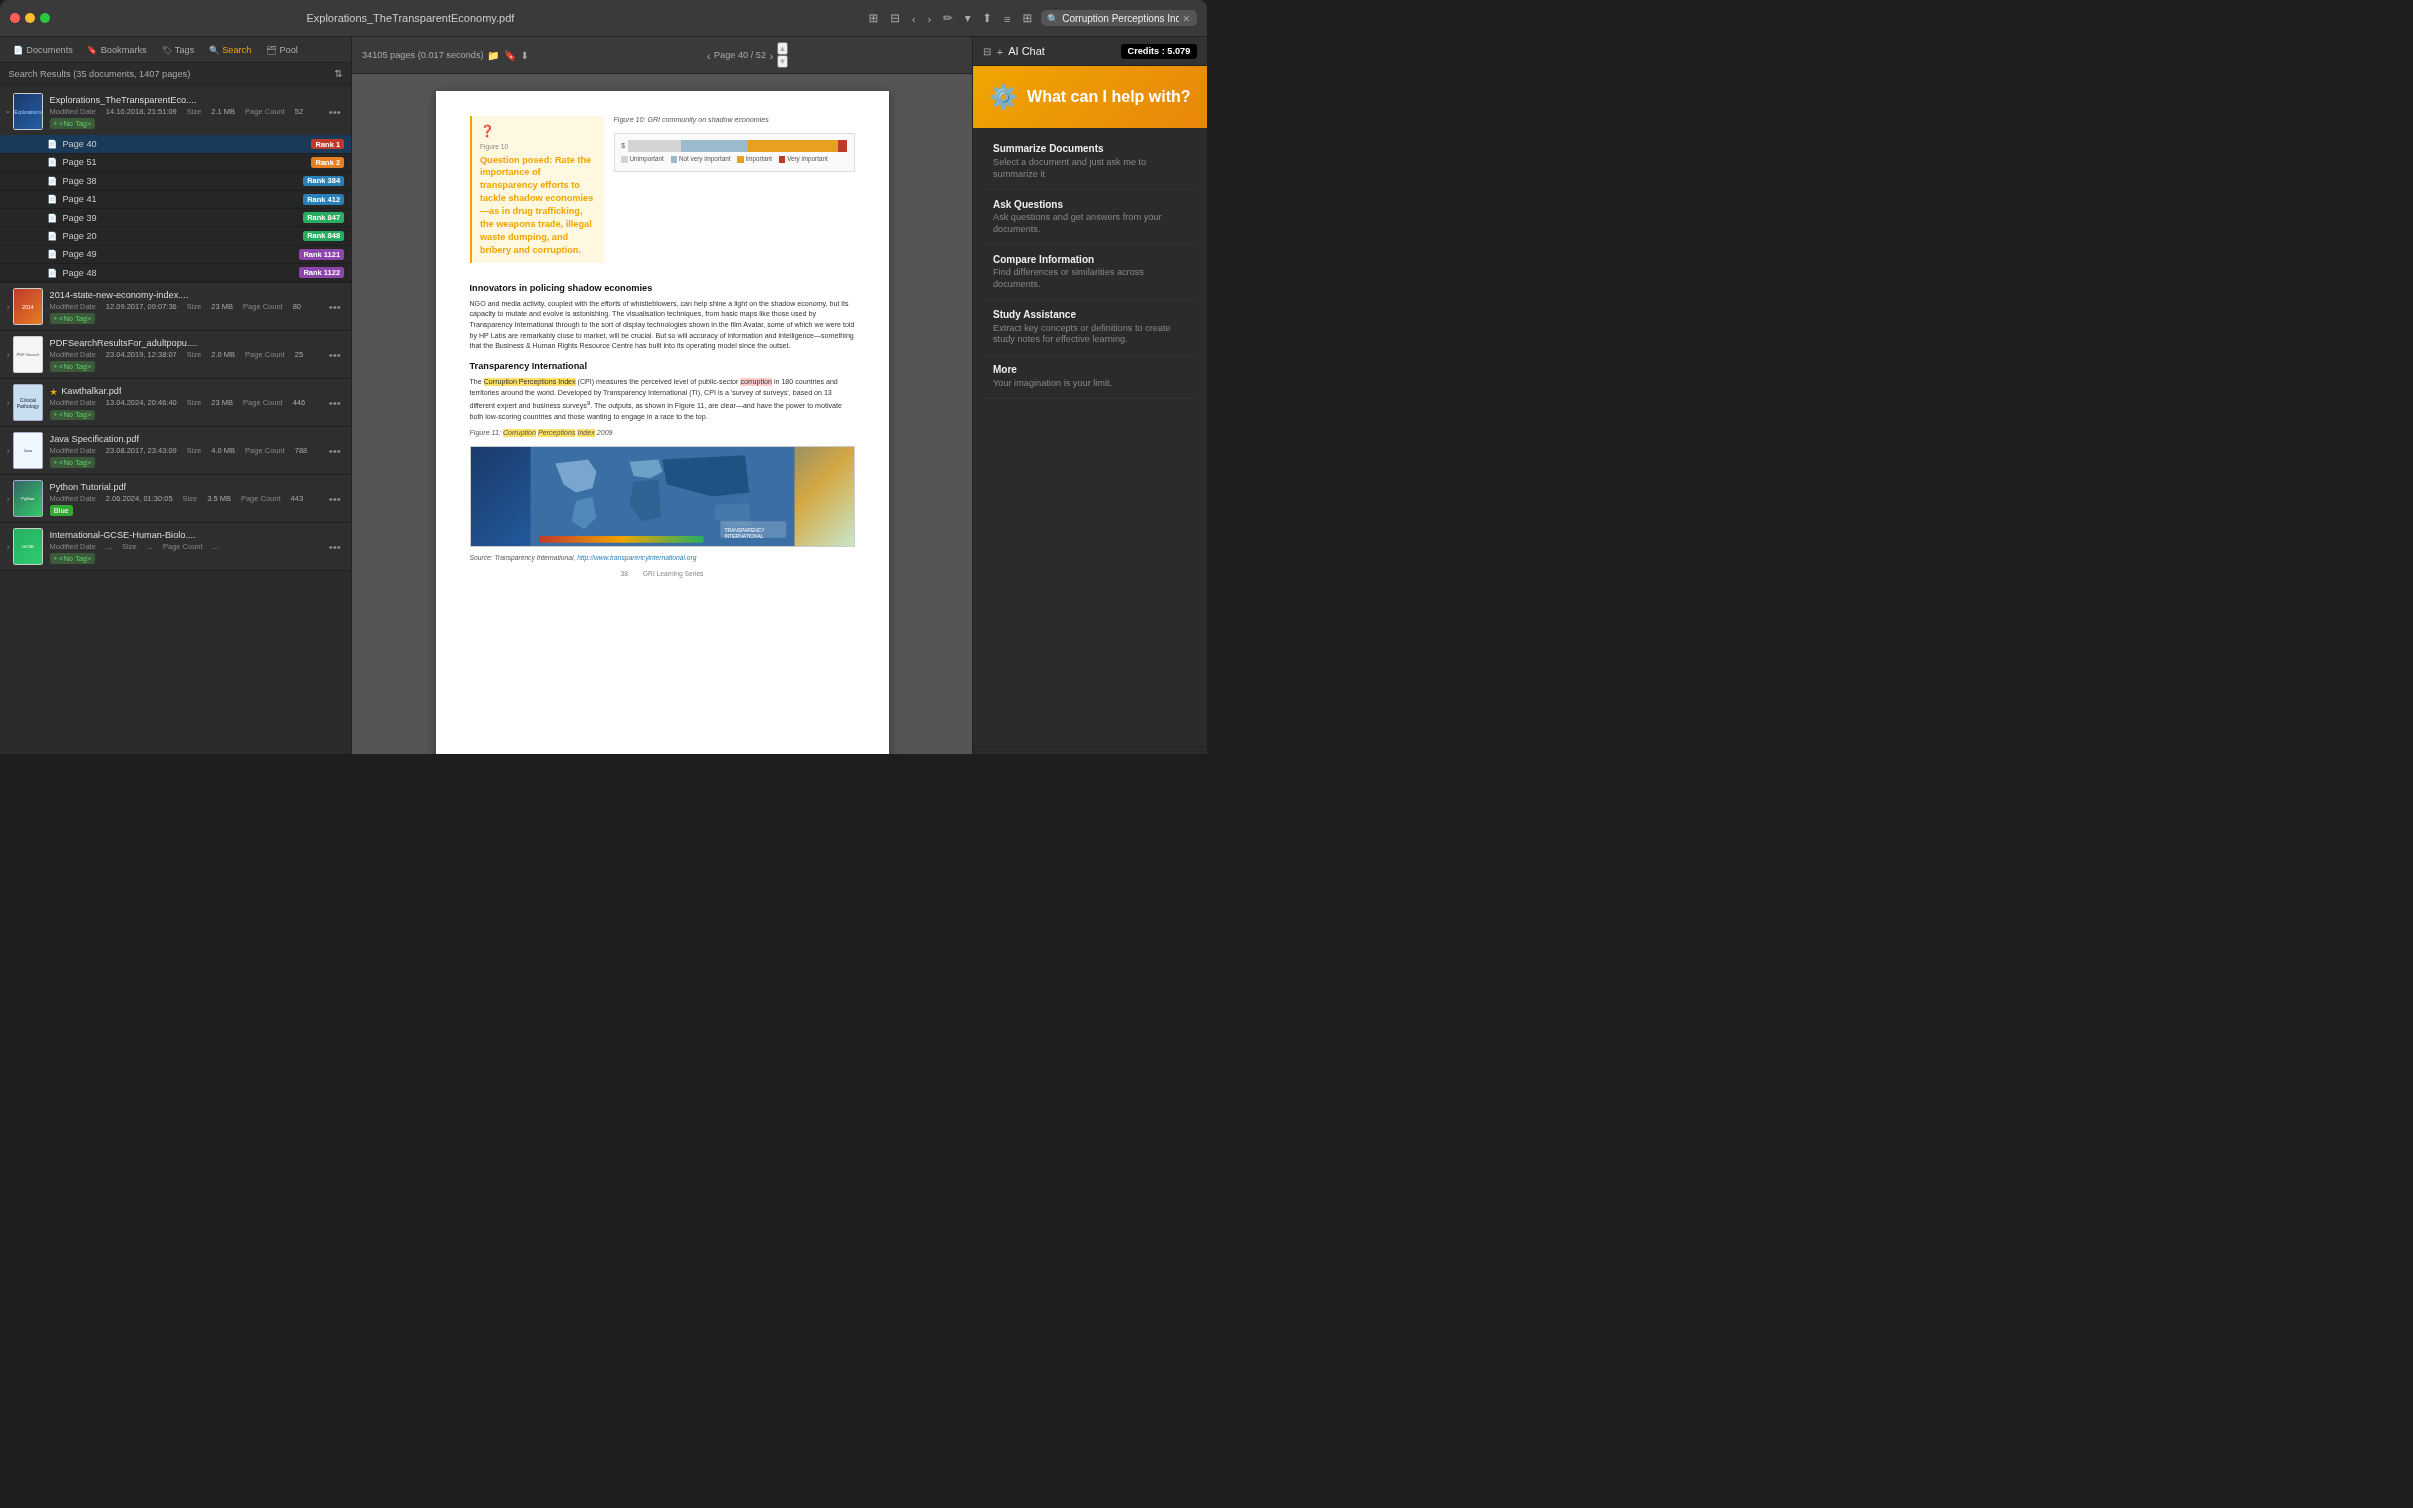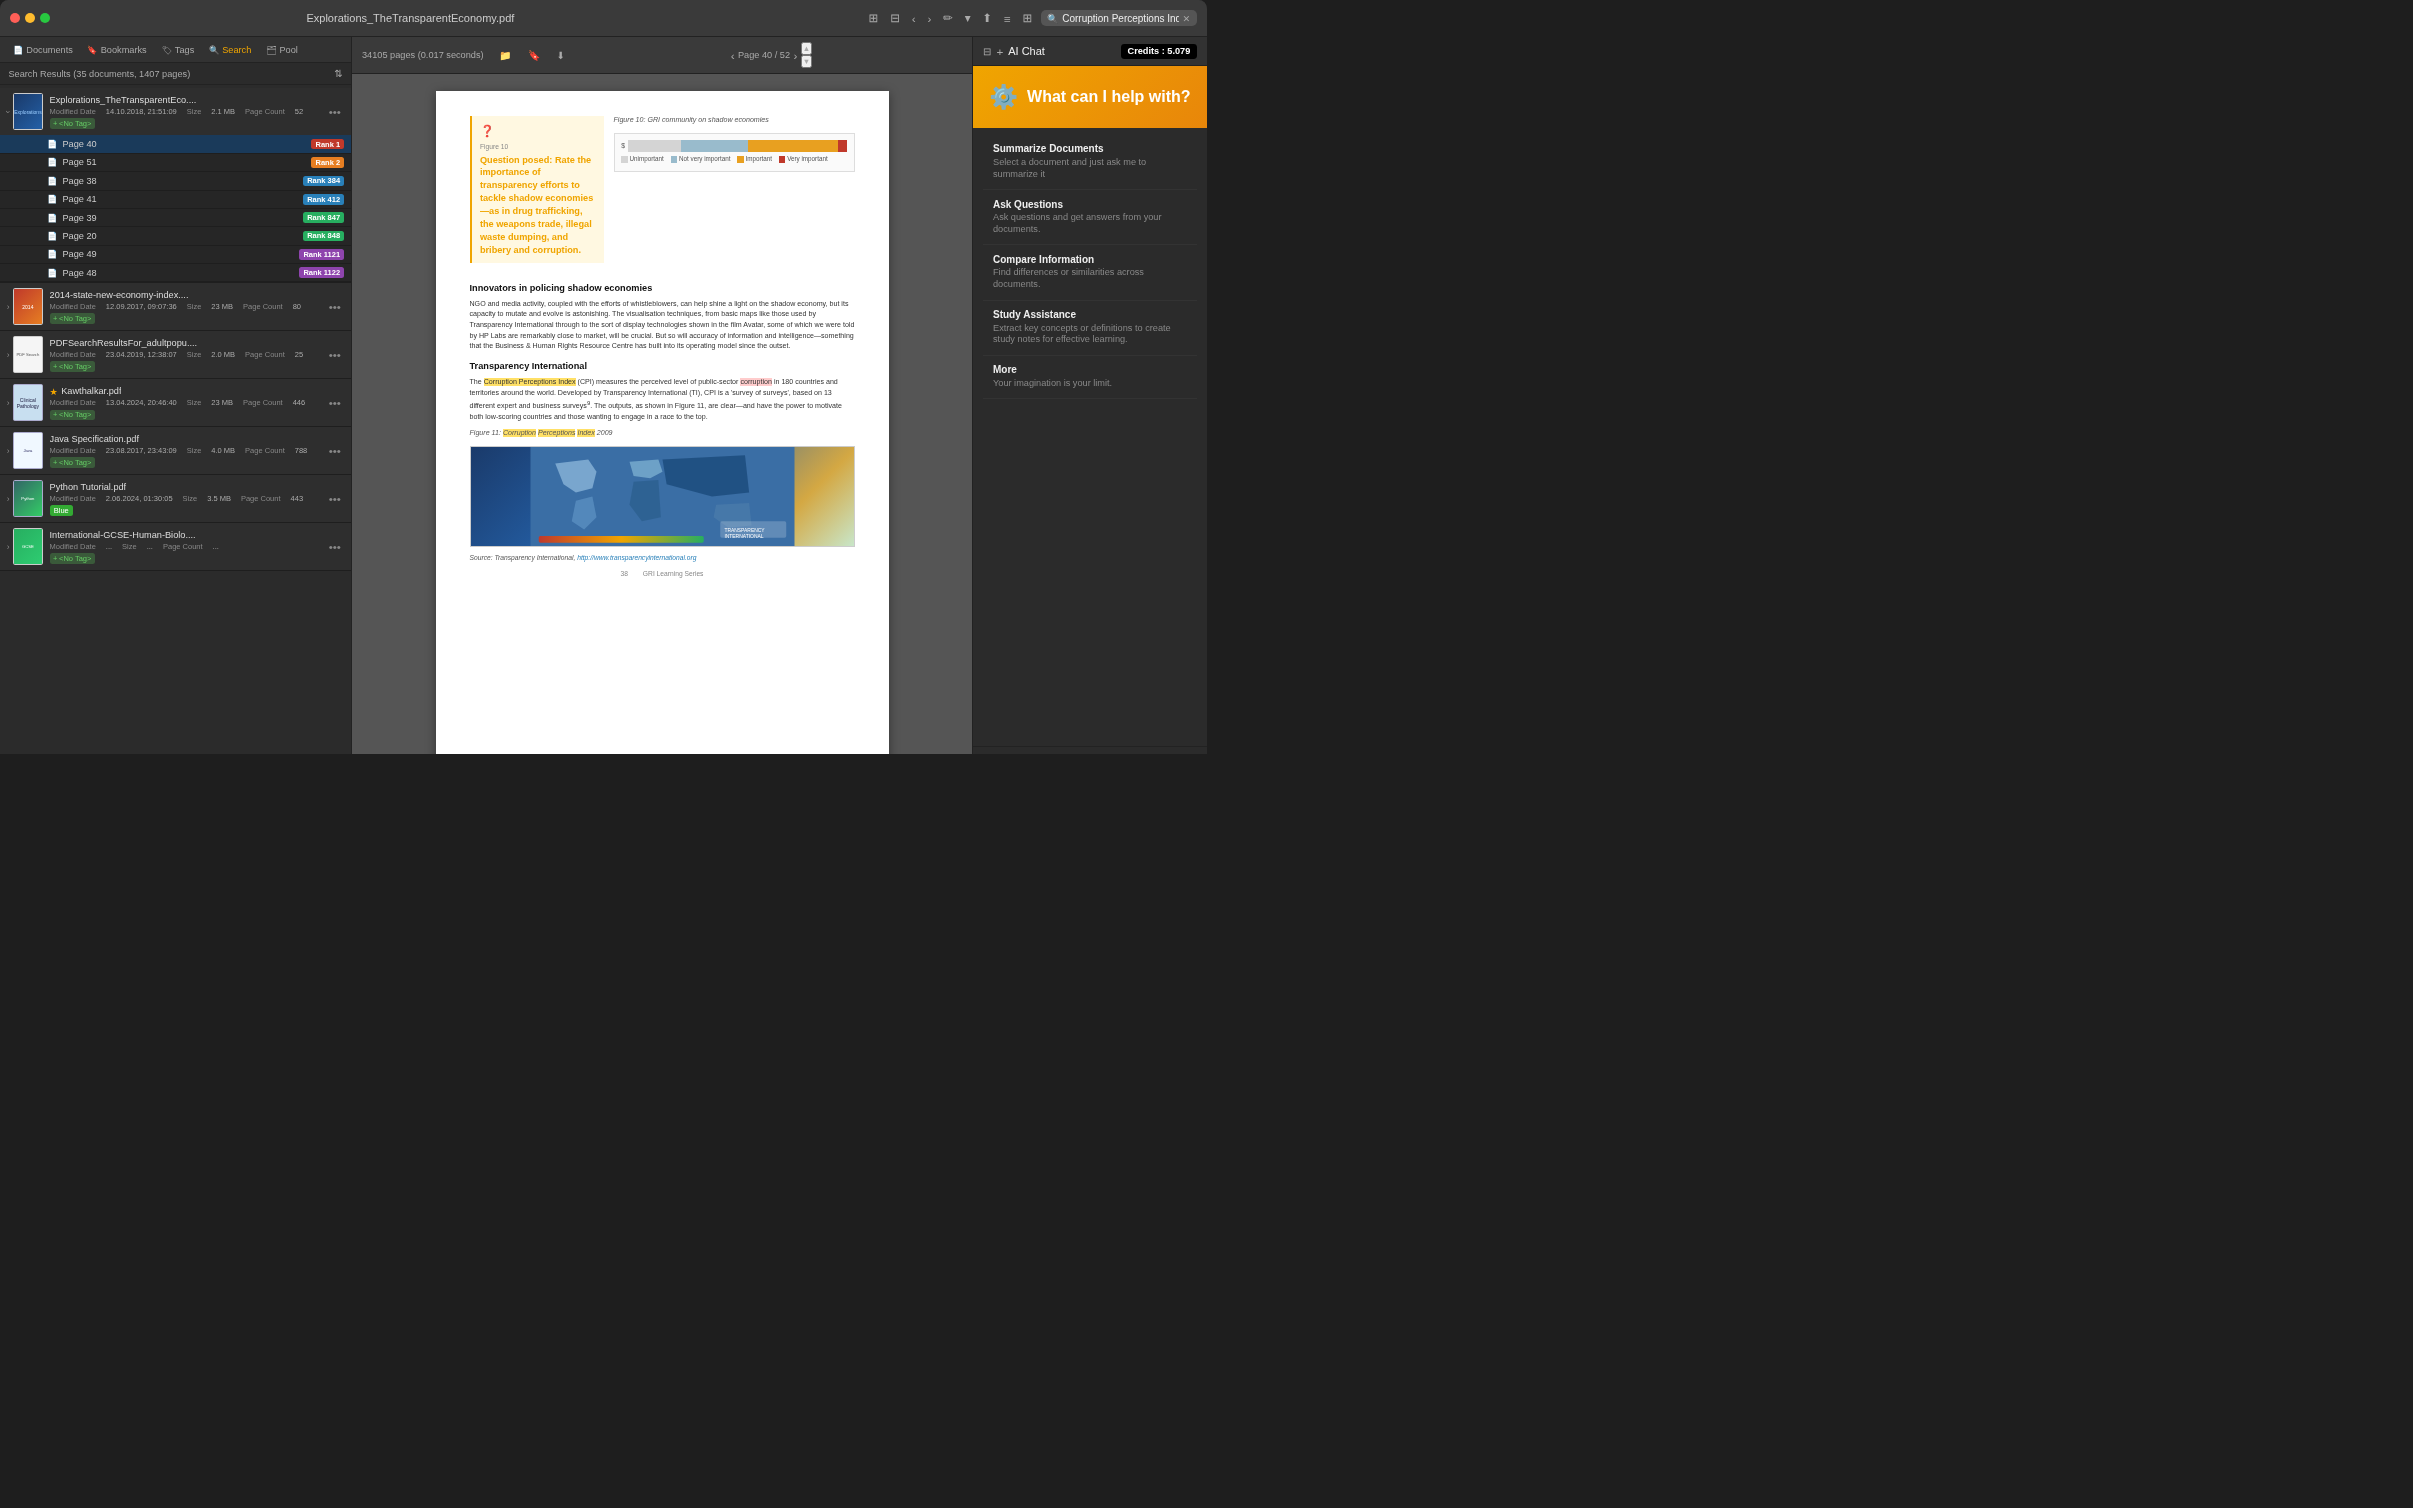--- a/index.html
+++ b/index.html
@@ -268,21 +268,21 @@
       flex-direction: column;
       background: #404040;
       overflow: hidden;
     }
     .pdf-toolbar {
       display: flex;
       align-items: center;
       padding: 5px 10px;
       background: #3a3a3a;
       border-bottom: 0.8px solid #222;
-      gap: 16px;
+      gap: 4px;
       flex-shrink: 0;
     }
     .pdf-toolbar-text { color: #aaa; font-size: 9.2px; }
     .pdf-toolbar-icon { color: #aaa; font-size: 10px; cursor: pointer; }
     .pdf-nav { display: flex; align-items: center; gap: 3.4px; margin: 0 auto; }
     .pdf-page-info { color: #aaa; font-size: 9.2px; }
     .pdf-nav-btn { color: #aaa; font-size: 11.7px; cursor: pointer; background: none; border: none; }
     .pdf-up-down { display: flex; flex-direction: column; }
     .pdf-up-down-btn { color: #aaa; font-size: 7.5px; cursor: pointer; line-height: 1.2; }
 

